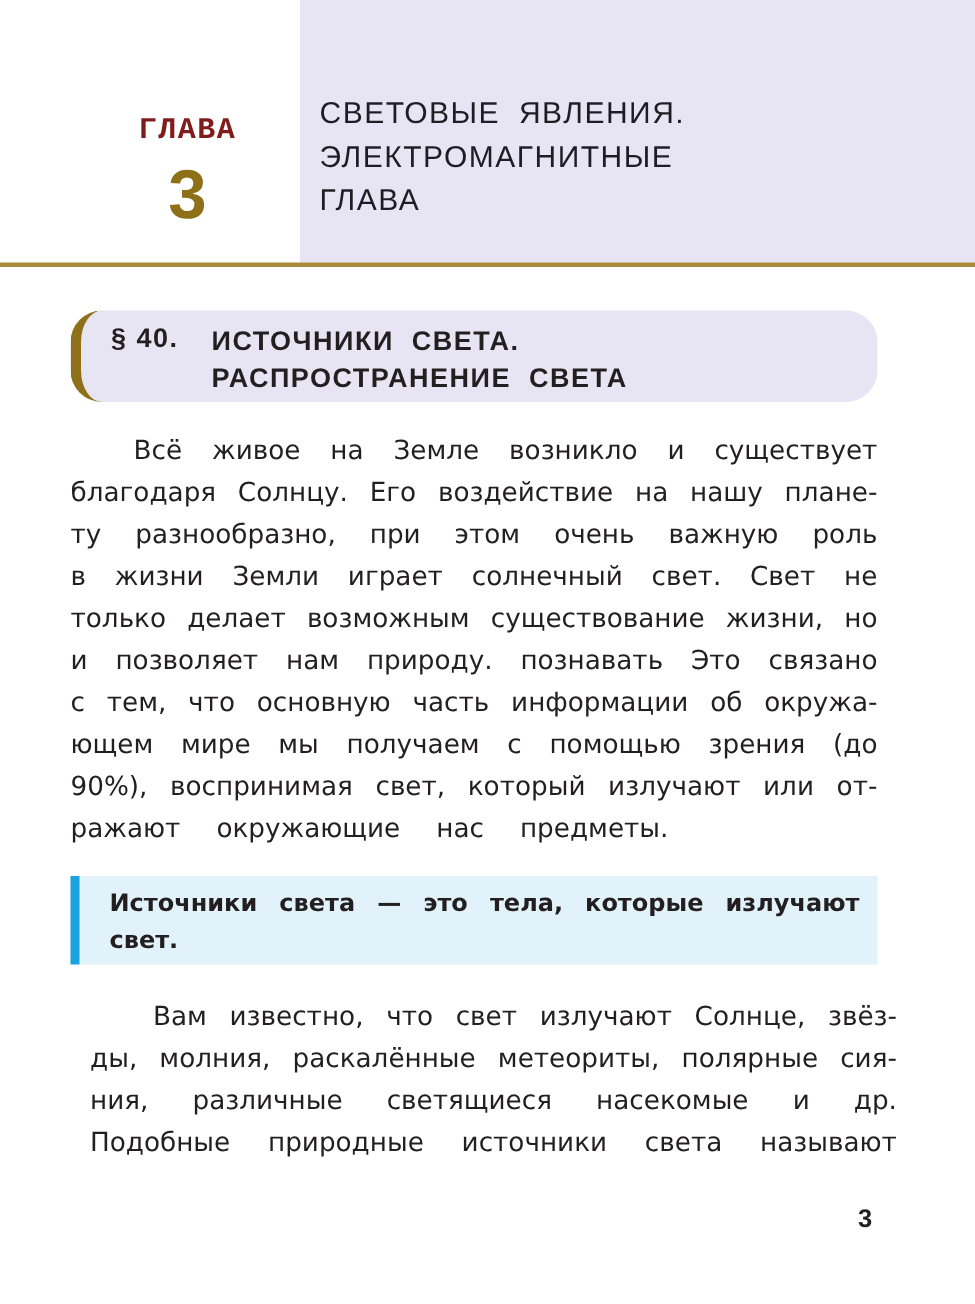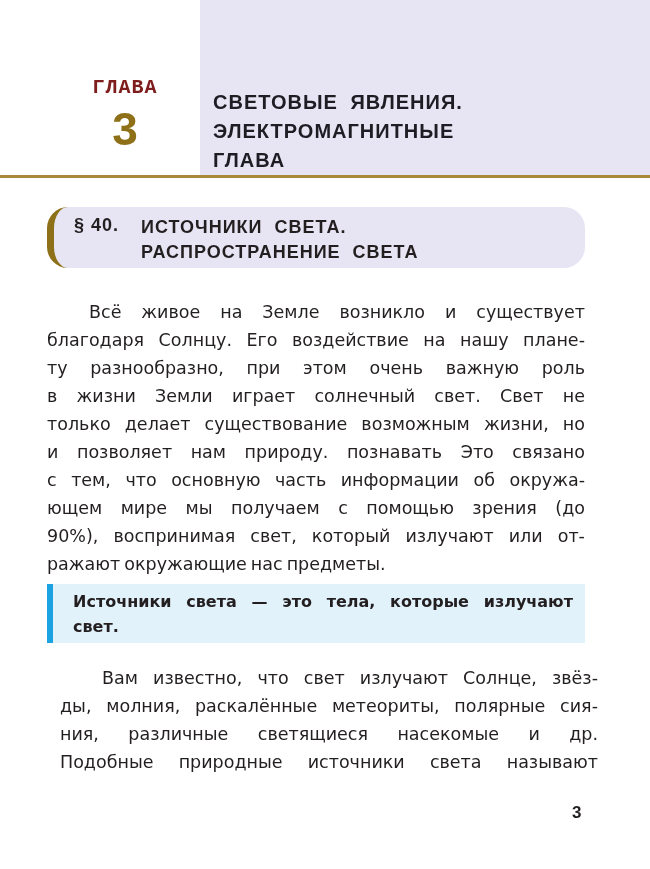--- a/index.html
+++ b/index.html
@@ -14,22 +14,22 @@
     position: absolute; left: 0; width: 250px; top: 76px; text-align: center;
     font-family: Liberation Mono, monospace; font-weight: bold; font-size: 20px;
     letter-spacing: 1px; color: #7f1d1d;
   }
   .chapter-number {
     position: absolute; left: 0; width: 250px; top: 106px; text-align: center;
     font-family: "Liberation Sans", sans-serif; font-weight: bold; font-size: 46px;
     line-height: 46px; color: #8e7019;
   }
   .chapter-title {
-    position: absolute; left: 213px; top: 88px; width: 400px;
-    font-family: "Liberation Sans", sans-serif; font-weight: bold; font-size: 20px;
+    position: absolute; left: 213px; top: 62px; width: 400px;
+    font-family: "Liberation Sans", sans-serif; font-weight: normal; font-size: 20px;
     line-height: 29px; letter-spacing: 1px; color: #1f1d24; word-spacing: 6px;
   }
   .section-box {
     position: absolute; left: 47px; top: 207px; width: 538px; height: 61px;
     background: #e7e5f3; border-left: 7px solid #8e7019; box-sizing: border-box; border-radius: 21px;
   }
   .section-num {
     position: absolute; left: 20px; top: 8px;
     font-family: "Liberation Sans", sans-serif; font-weight: bold; font-size: 18px;
     letter-spacing: 1px; color: #231f20;
@@ -41,21 +41,21 @@
   }
   .para {
     position: absolute; left: 47px; width: 538px;
     font-size: 17.5px; line-height: 28px; text-align: justify;
     text-align-last: justify; color: #231f20; margin: 0;
   }
   .para .line { display: block; text-align: justify; text-align-last: justify; height: 28px; white-space: nowrap; }
   .para .line.last { text-align-last: left; }
   .para .line.indent { padding-left: 42px; }
   .line-inner { display: flex; justify-content: space-between; }
-  .line.last .line-inner { justify-content: flex-start; gap: 4px; }
+  .line.last .line-inner { justify-content: flex-start; gap: 24px; }
   .def-box {
     position: absolute; left: 47px; top: 584px; width: 538px; height: 59px;
     background: #e2f2fb; border-left: 6px solid #1aa3e0; box-sizing: border-box;
   }
   .def-text {
     position: absolute; left: 20px; top: 5px; width: 500px;
     font-weight: bold; font-size: 16px; line-height: 25px; color: #231f20;
   }
   .page-number {
     position: absolute; left: 572px; top: 803px;
@@ -78,21 +78,21 @@
 </div>
 
 <div class="section-box">
   <div class="section-num">§ 40.</div>
   <div class="section-title">
     <div>ИСТОЧНИКИ СВЕТА.</div>
     <div>РАСПРОСТРАНЕНИЕ СВЕТА</div>
   </div>
 </div>
 
-<div class="para" id="p1" style="top:298px;">
+<div class="para" id="p1" style="top:287px;">
     <div class="line indent">
       <div class="line-inner">
         <span>Всё</span>
         <span>живое</span>
         <span>на</span>
         <span>Земле</span>
         <span>возникло</span>
         <span>и</span>
         <span>существует</span>
       </div>
@@ -128,22 +128,22 @@
         <span>солнечный</span>
         <span>свет.</span>
         <span>Свет</span>
         <span>не</span>
       </div>
     </div>
     <div class="line">
       <div class="line-inner">
         <span>только</span>
         <span>делает</span>
+        <span>возможным</span>
         <span>существование</span>
-        <span>возможным</span>
         <span>жизни,</span>
         <span>но</span>
       </div>
     </div>
     <div class="line">
       <div class="line-inner">
         <span>и</span>
         <span>позволяет</span>
         <span>нам</span>
         <span>природу.</span>

